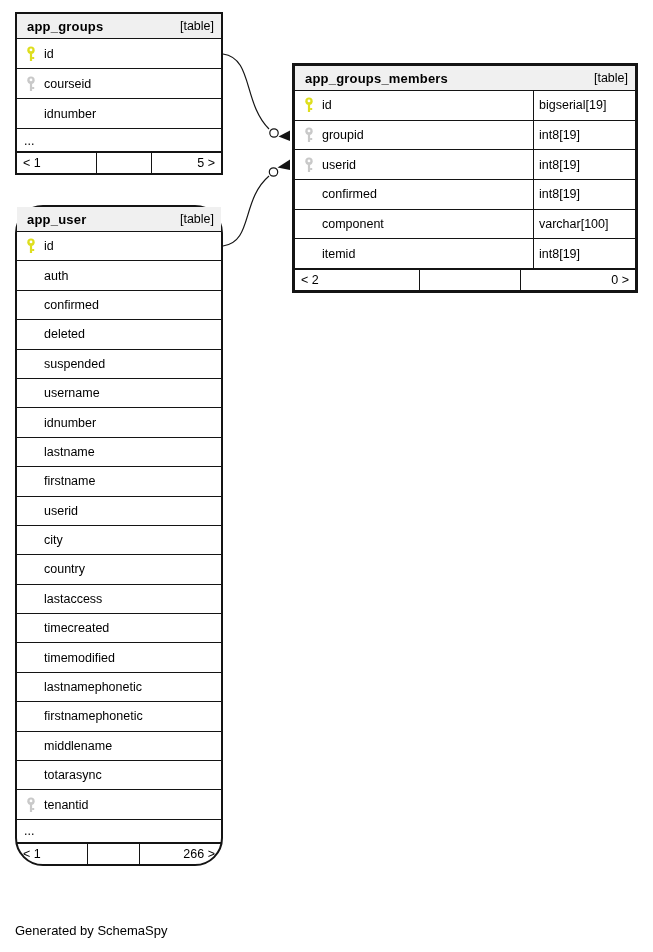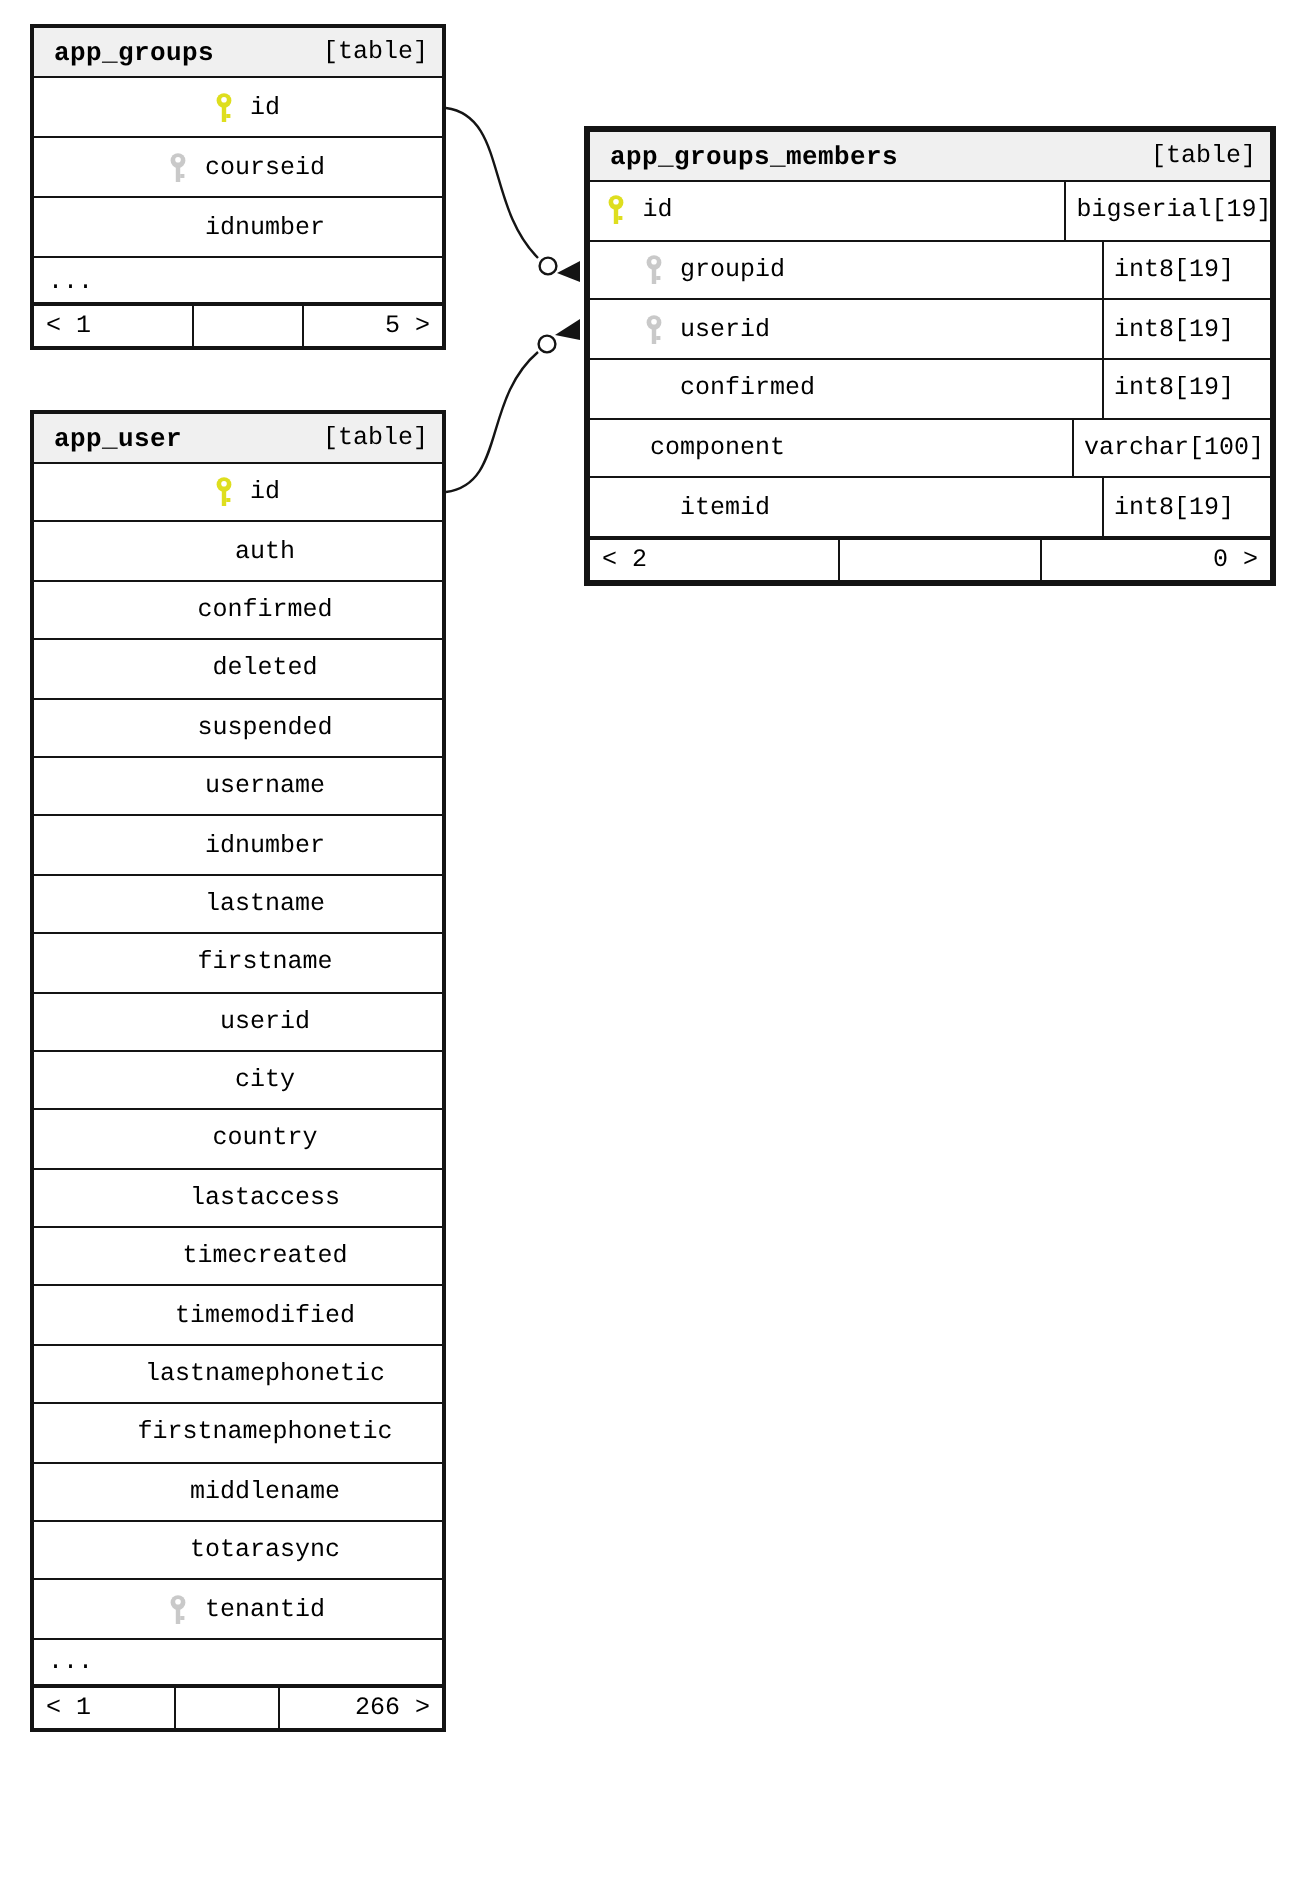--- a/index.html
+++ b/index.html
@@ -1,34 +1,34 @@
 <!DOCTYPE html>
 <html><head>
 <meta charset="utf-8">
 <style>
   * { margin:0; padding:0; box-sizing:border-box; }
   html,body { background:#ffffff; }
   .canvas {
     position:relative; width:653px; height:952px; background:#ffffff;
-    font-family:Liberation Mono, monospace; color:#000;
+    font-family:Liberation Sans, sans-serif; color:#000;
     overflow:hidden;
   }
   .rel-overlay { position:absolute; left:0; top:0; width:653px; height:952px; z-index:0; }
 
   .tbl { position:absolute; background:#fff; border:2px solid #141414; z-index:1; }
   .tbl.thick { border-width:3px; }
 
   .thead {
     display:flex; justify-content:space-between; align-items:center;
     background:#f0f0f0; height:24px; padding:0 7px 0 10px;
   }
   .tname { font-weight:bold; font-size:13px; letter-spacing:0.2px; }
   .tkind { font-size:12.5px;text-align:center; }
 
-  .row { display:flex; align-items:center; border-top:1px solid #141414; height:30px; padding-left:8px;justify-content:center; }
+  .row { display:flex; align-items:center; border-top:1px solid #141414; height:30px; padding-left:8px; }
   .t-user .row { height:29.4px; }
   .t-members .row { height:29.7px; padding-left:0; }
 
   .colicon { width:12px; height:16px; margin-right:7px; flex:0 0 12px; visibility:hidden; color:#ccc; }
   .colicon svg { display:block; width:12px; height:16px; }
   .colicon.primary-key-icon { visibility:visible; color:#dede1e; }
   .colicon.foreign-key-icon { visibility:visible; color:#c9c9c9; }
 
   .colname { font-size:12.5px; white-space:nowrap; }
 
@@ -107,21 +107,21 @@
       <span class="colname">idnumber</span>
     </div>
     <div class="ellipsis-row">...</div>
     <div class="pager">
       <span class="p-prev">&lt; 1</span>
       <span class="p-mid"></span>
       <span class="p-next">5 &gt;</span>
     </div>
   </div>
 
-  <div class="tbl t-user" style="left:15px; top:205px; width:208px;">
+  <div class="tbl t-user" style="left:15px; top:205px; width:208px;border-radius:28px;">
     <div class="thead">
       <span class="tname">app_user</span>
       <span class="tkind">[table]</span>
     </div>
     <div class="row">
       <span class="colicon primary-key-icon">
         <svg viewBox="0 0 12 16">
             <circle cx="6" cy="4.3" r="3.7" fill="currentColor"></circle>
             <circle cx="6" cy="3.9" r="1.4" fill="#fff"></circle>
             <rect x="4.9" y="7.4" width="2.2" height="7.6" fill="currentColor"></rect>
@@ -436,13 +436,14 @@
       </span>
       <span class="typecell">int8[19]</span>
     </div>
     <div class="pager">
       <span class="p-prev">&lt; 2</span>
       <span class="p-mid"></span>
       <span class="p-next">0 &gt;</span>
     </div>
   </div>
 
+  <div class="footer-note">Generated by SchemaSpy</div>
 </div>
 
 </body></html>

